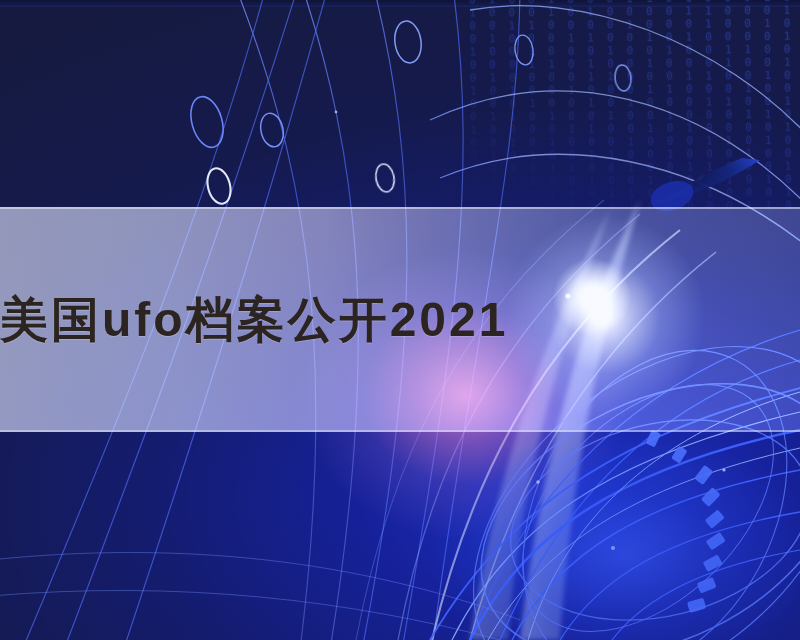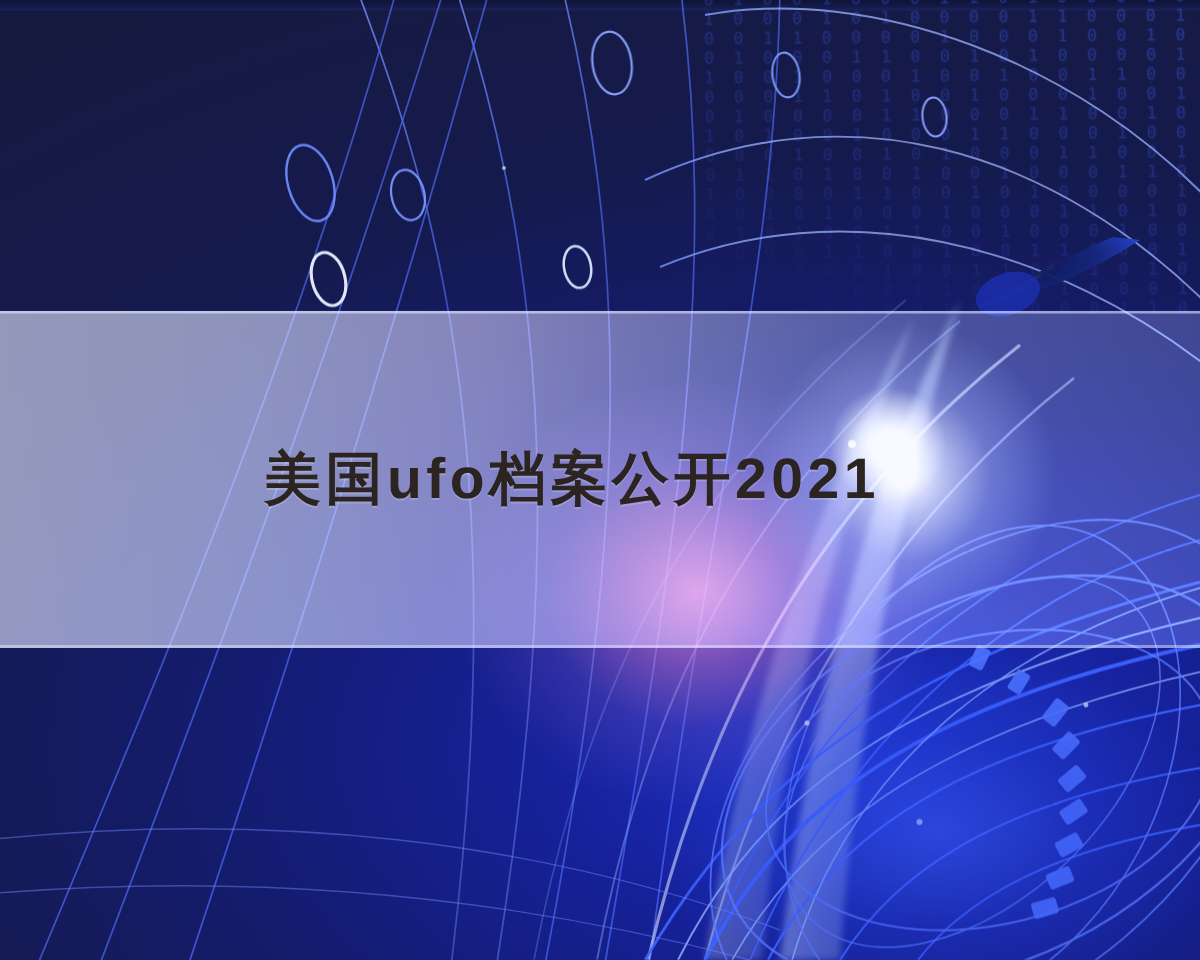--- a/index.html
+++ b/index.html
@@ -75,22 +75,21 @@
         rgba(236,238,252,.34) 66%,
         rgba(228,234,252,.26) 80%,
         rgba(220,230,252,.22) 100%);
     backdrop-filter:saturate(118%) brightness(108%);
     border-top:2px solid rgba(236,240,255,.55);
     border-bottom:2px solid rgba(236,240,255,.45);
     display:flex;align-items:center;
   }
   #caption-title{
     margin:0;
-    padding-left:176px;
-    font-size:38px;
+    font-size:48px;
     font-weight:bold;
     letter-spacing:3px;
     color:#2b2420;
     white-space:nowrap;
     line-height:1;
     text-shadow:0 1px 0 rgba(255,255,255,.18);
   }
 </style>
 </head>
 <body>

